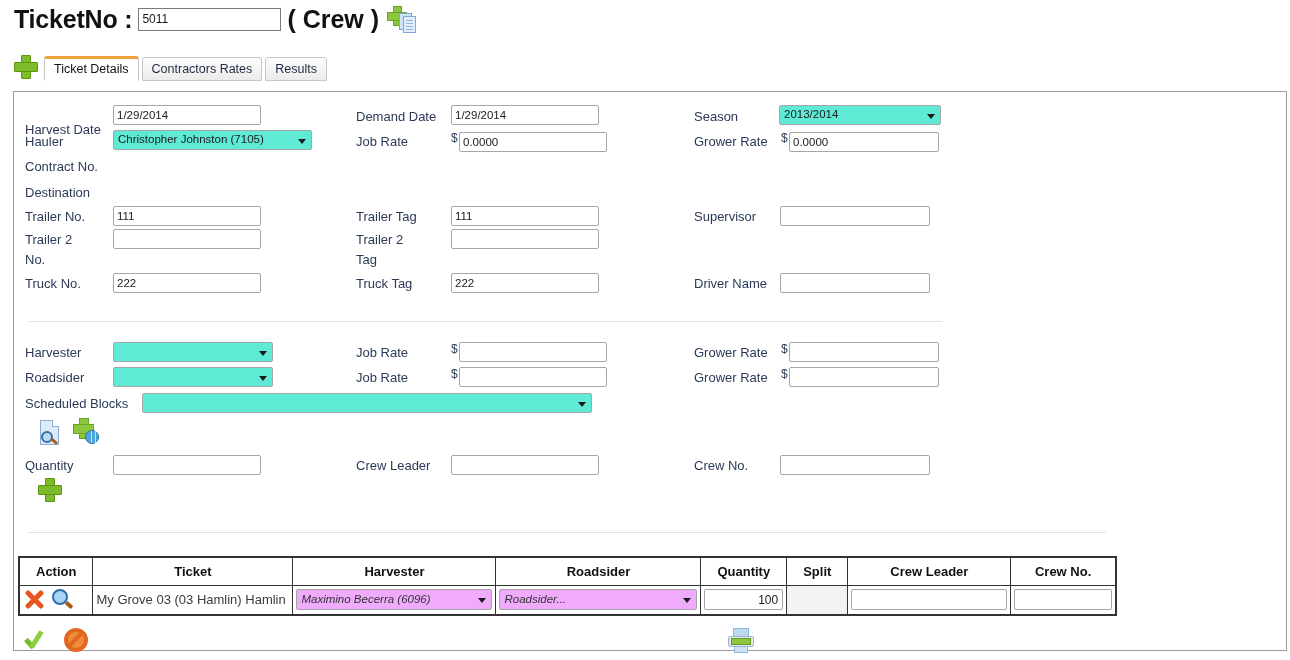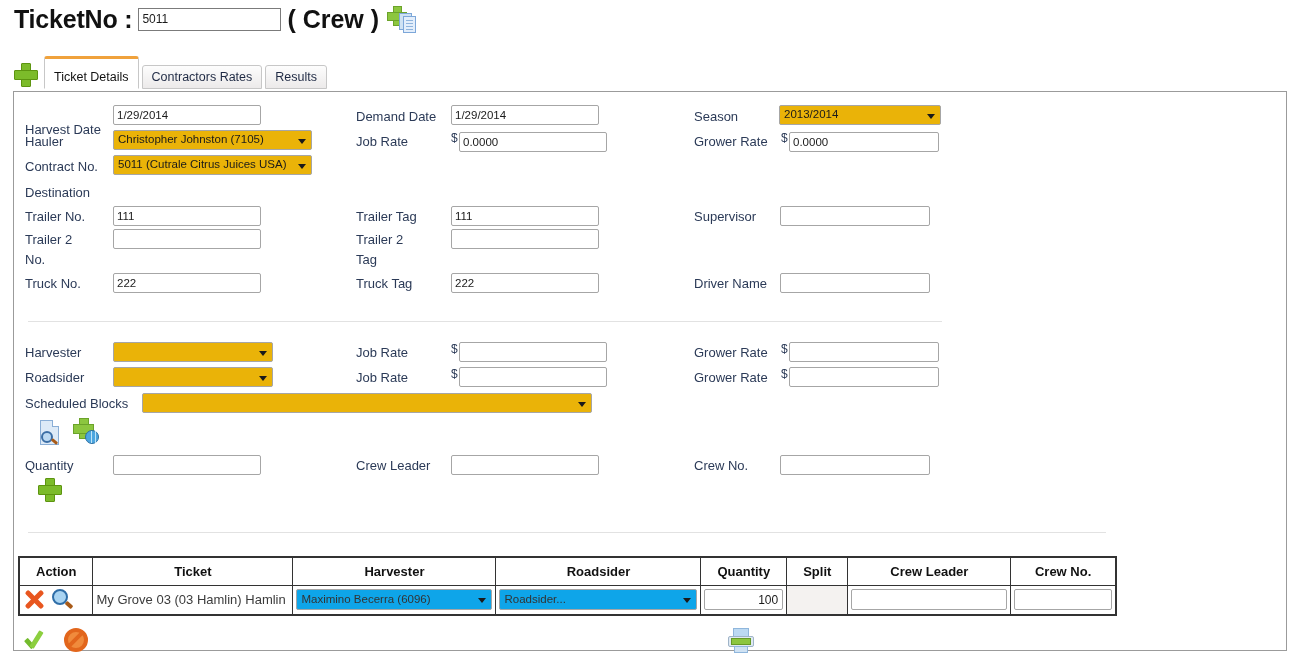--- a/index.html
+++ b/index.html
@@ -175,21 +175,21 @@
     border-radius: 3px 3px 0 0;
     margin-right: 3px;
     position: relative; top: 1px;
     white-space: nowrap;
   }
   .tab.active {
     background: #ffffff;
     border-top: 3px solid #f0a23c;
     border-bottom: 1px solid #ffffff;
     color:#111; font-weight: normal;
-    padding-top: 11px;
+    padding-top: 3px;
     z-index: 3;
   }
 
   
   .panel {
     position:absolute; left:13px; top:91px;
     width: 1274px; height: 560px;
     border:1px solid #9b9b9b;
     border-top: 1px solid #9b9b9b;
     background:#fff;
@@ -206,21 +206,21 @@
     border:1px solid #a6a6a6;
     background:#fff;
     font-family:"Liberation Sans", sans-serif;
     font-size:11.5px; color:#1a1a1a;
     height:20px; padding: 1px 3px;
     border-radius: 2px;
   }
   .dd {
     position:absolute;
     border:1px solid #a6a6a6;
-    background:#eab308;
+    background:#5eead4;
     height:20px;
     border-radius:2px;
     font-size:11.5px; color:#1a1a1a;
     padding: 2px 18px 2px 4px;
     white-space:nowrap; overflow:hidden;
   }
   .dd .arrow {
     position:absolute; right:5px; top:8px;
     width:0;height:0;
     border-left:4px solid transparent;
@@ -269,22 +269,22 @@
   .cell-harv { width:203px; }
   .cell-road { width:205px; }
   .cell-qty  { width:70px; }
   .cell-split{ width:35px; background:#f4f2f0;}
   .cell-cl   { width:163px; }
   .cell-cn   { width:105px; }
 
   .tdd {
     position:relative; width:100%; height:21px;
     border:1px solid #a6a6a6; border-radius:2px;
-    background:#0ea5e9; font-size:11.5px; color:#333;
-    padding: 3px 18px 2px 4px; white-space:nowrap; overflow:hidden;
+    background:#f0abfc; font-size:11.5px; color:#333;
+    padding: 3px 18px 2px 4px; white-space:nowrap; overflow:hidden;font-style:italic;
   }
   .tdd .arrow {
     position:absolute; right:5px; top:8px;
     width:0;height:0;
     border-left:4px solid transparent;
     border-right:4px solid transparent;
     border-top:5px solid #1a1a1a;
   }
   .tin {
     width:100%; height:21px;
@@ -344,24 +344,20 @@
 
   <span class="lbl" style="left:342px; top:42px;">Job Rate</span>
   <span class="dollar" style="left:437px; top:39px;">$</span>
   <input class="fld" style="left: 445px; top: 40px; width: 148px;" value="0.0000">
 
   <span class="lbl" style="left:680px; top:42px;">Grower Rate</span>
   <span class="dollar" style="left:767px; top:39px;">$</span>
   <input class="fld" style="left: 775px; top: 40px; width: 150px;" value="0.0000">
 
   <span class="lbl" style="left:11px; top:67px;">Contract No.</span>
-  <div class="dd" style="left:99px; top:63px; width:199px;">
-    <span>5011 (Cutrale Citrus Juices USA)</span>
-    <span class="arrow"></span>
-  </div>
 
   <span class="lbl" style="left:11px; top:93px;">Destination</span>
 
   <span class="lbl" style="left:11px; top:117px;">Trailer No.</span>
   <input class="fld" style="left: 99px; top: 114px; width: 148px;" value="111">
 
   <span class="lbl" style="left:342px; top:117px;">Trailer Tag</span>
   <input class="fld" style="left: 437px; top: 114px; width: 148px;" value="111">
 
   <span class="lbl" style="left:680px; top:117px;">Supervisor</span>

